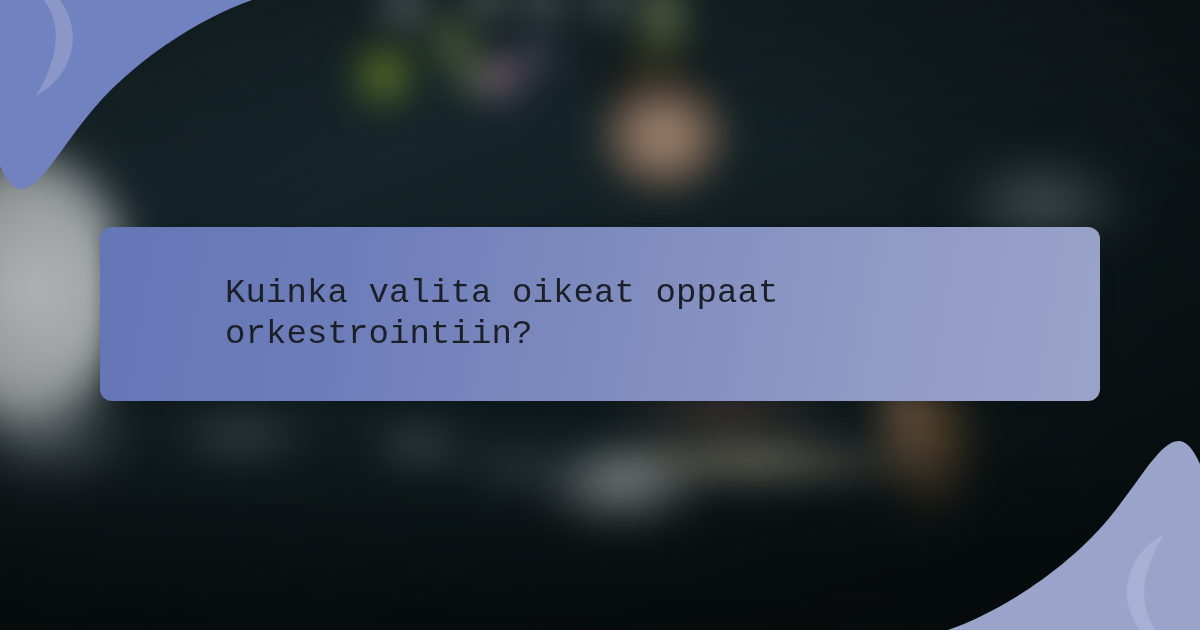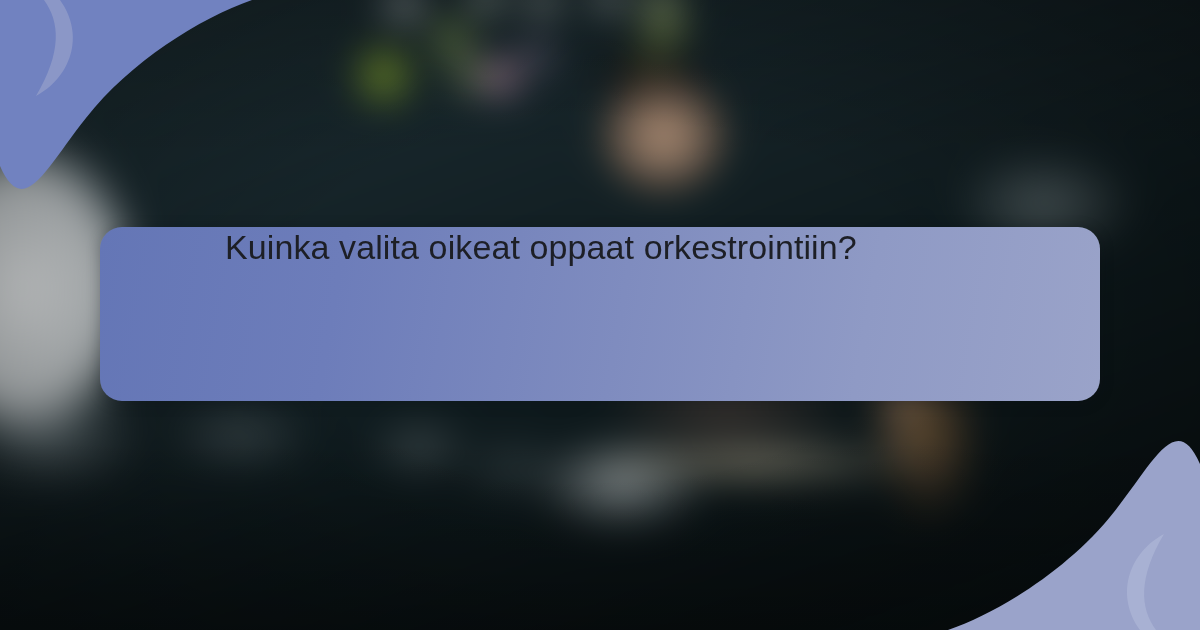--- a/index.html
+++ b/index.html
@@ -79,24 +79,26 @@
     position:absolute; inset:0;
     width:1200px; height:630px;
     pointer-events:none;
   }
 
   
   .card {
     position:absolute;
     left:100px; top:227px;
     width:1000px; height:174px;
-    border-radius:22px;
+    border-radius:12px;
     background:linear-gradient(100deg, #6476b6 0%, #6d7dba 24%, #7f8cbf 52%, #8f9ac5 76%, #9aa3c9 100%);
     box-shadow:0 2px 14px rgba(10,14,24,0.25);
     display:flex;
+    align-items:center;
+    font-family:Liberation Mono, monospace;
   }
   .card-title {
     padding:0 110px 0 125px;
     font-size:34px;
     line-height:1.22;
     font-weight:400;
     color:#1d1f26;
     letter-spacing:0.1px;
   }
 </style>

